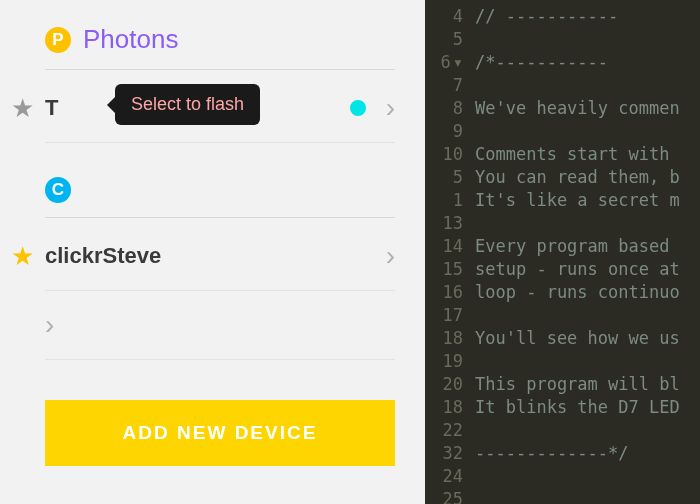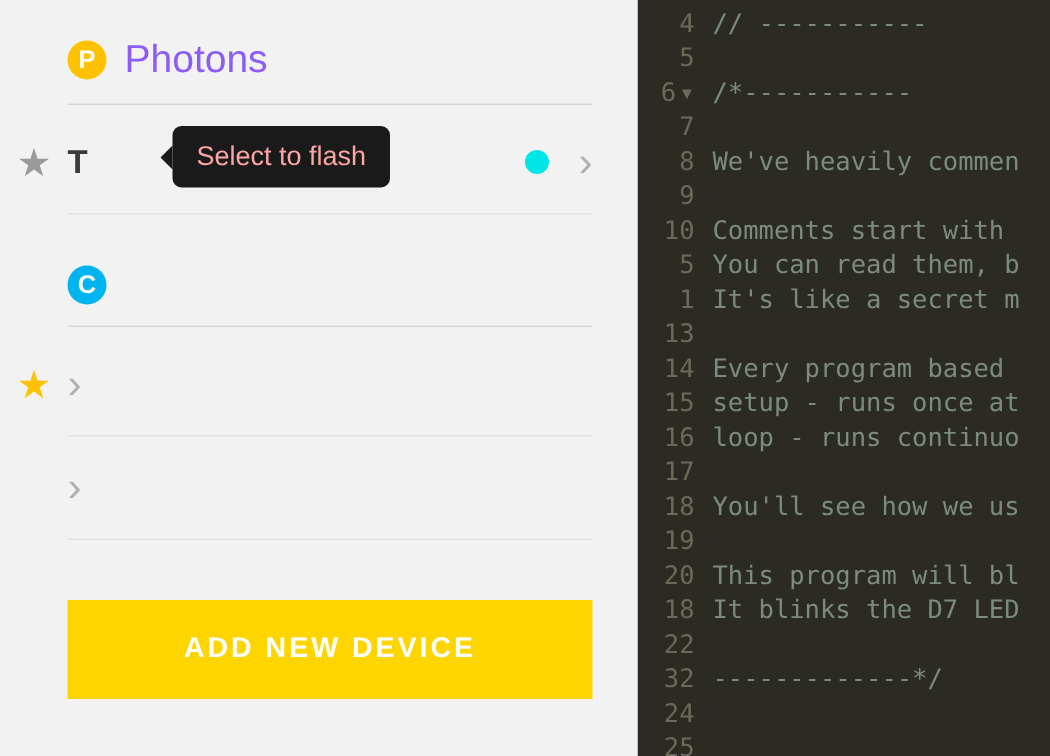--- a/index.html
+++ b/index.html
@@ -156,20 +156,21 @@
   </div>
 
   <div class="section-gap"></div>
 
   <div class="section-header">
     <div class="badge c">C</div>
   </div>
 
   <div class="device-row">
     <span class="star gold">★</span>
+    <span class="device-name">clickrSteve</span>
     <span class="chevron">›</span>
   </div>
 
   <div class="device-row">
     <span class="chevron">›</span>
   </div>
 
   <button class="add-btn">ADD NEW DEVICE</button>
 </div>
 

